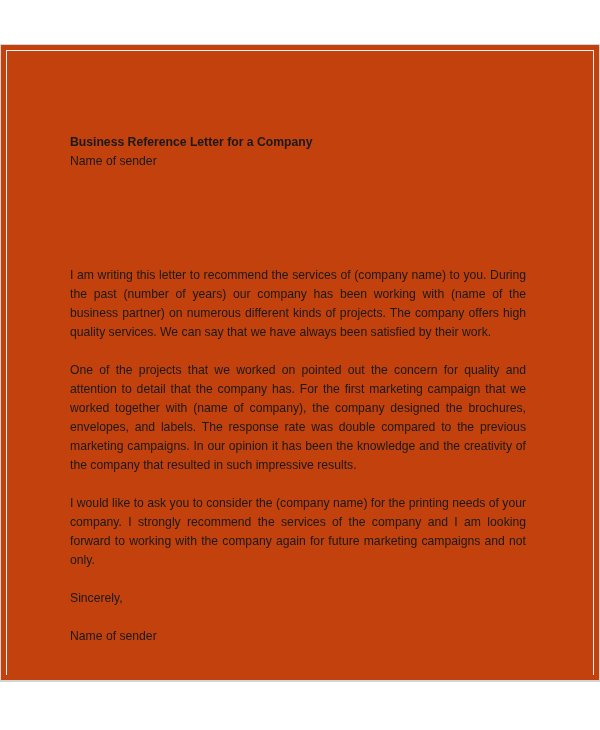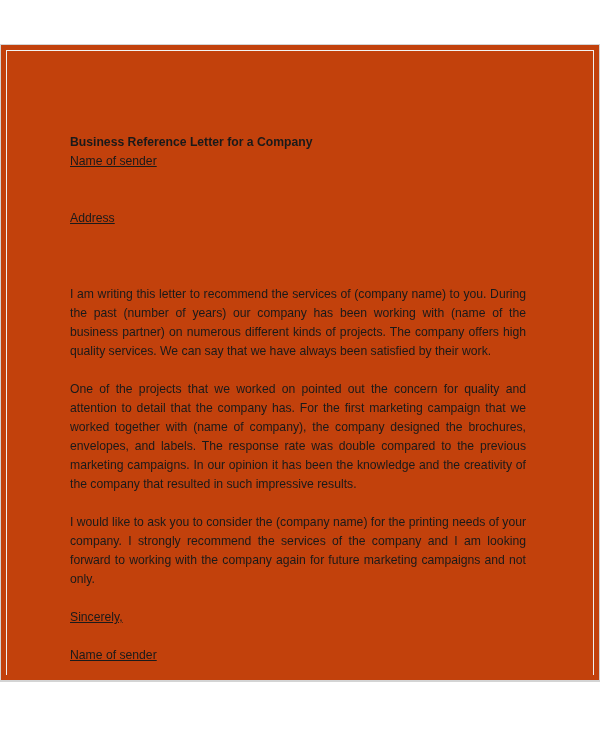--- a/index.html
+++ b/index.html
@@ -42,21 +42,20 @@
       line-height: 19px;
     }
     .title {
       font-weight: bold;
       margin: 0;
       height: 19px;
     }
     .line {
       margin: 0;
       height: 19px;
-      text-decoration: underline;
     }
     .spacer { height: 19px; }
     .para {
       margin: 0;
       text-align: justify;
     }
   </style>
 </head>
 <body>
 
@@ -64,21 +63,20 @@
   <div class="page-inner"></div>
 
   <div class="content">
     <p class="title">Business Reference Letter for a Company</p>
 
     <p class="line">Name of sender</p>
     <div class="spacer"></div>
 
     <div class="spacer"></div>
 
-    <p class="line">Address</p>
     <div class="spacer"></div>
 
     <div class="spacer"></div>
 
     <div class="spacer"></div>
 
     <p class="para">I am writing this letter to recommend the services of (company name) to you. During the past (number of years) our company has been working with (name of the business partner) on numerous different kinds of projects. The company offers high quality services. We can say that we have always been satisfied by their work.</p>
     <div class="spacer"></div>
 
     <p class="para">One of the projects that we worked on pointed out the concern for quality and attention to detail that the company has. For the first marketing campaign that we worked together with (name of company), the company designed the brochures, envelopes, and labels. The response rate was double compared to the previous marketing campaigns. In our opinion it has been the knowledge and the creativity of the company that resulted in such impressive results.</p>

